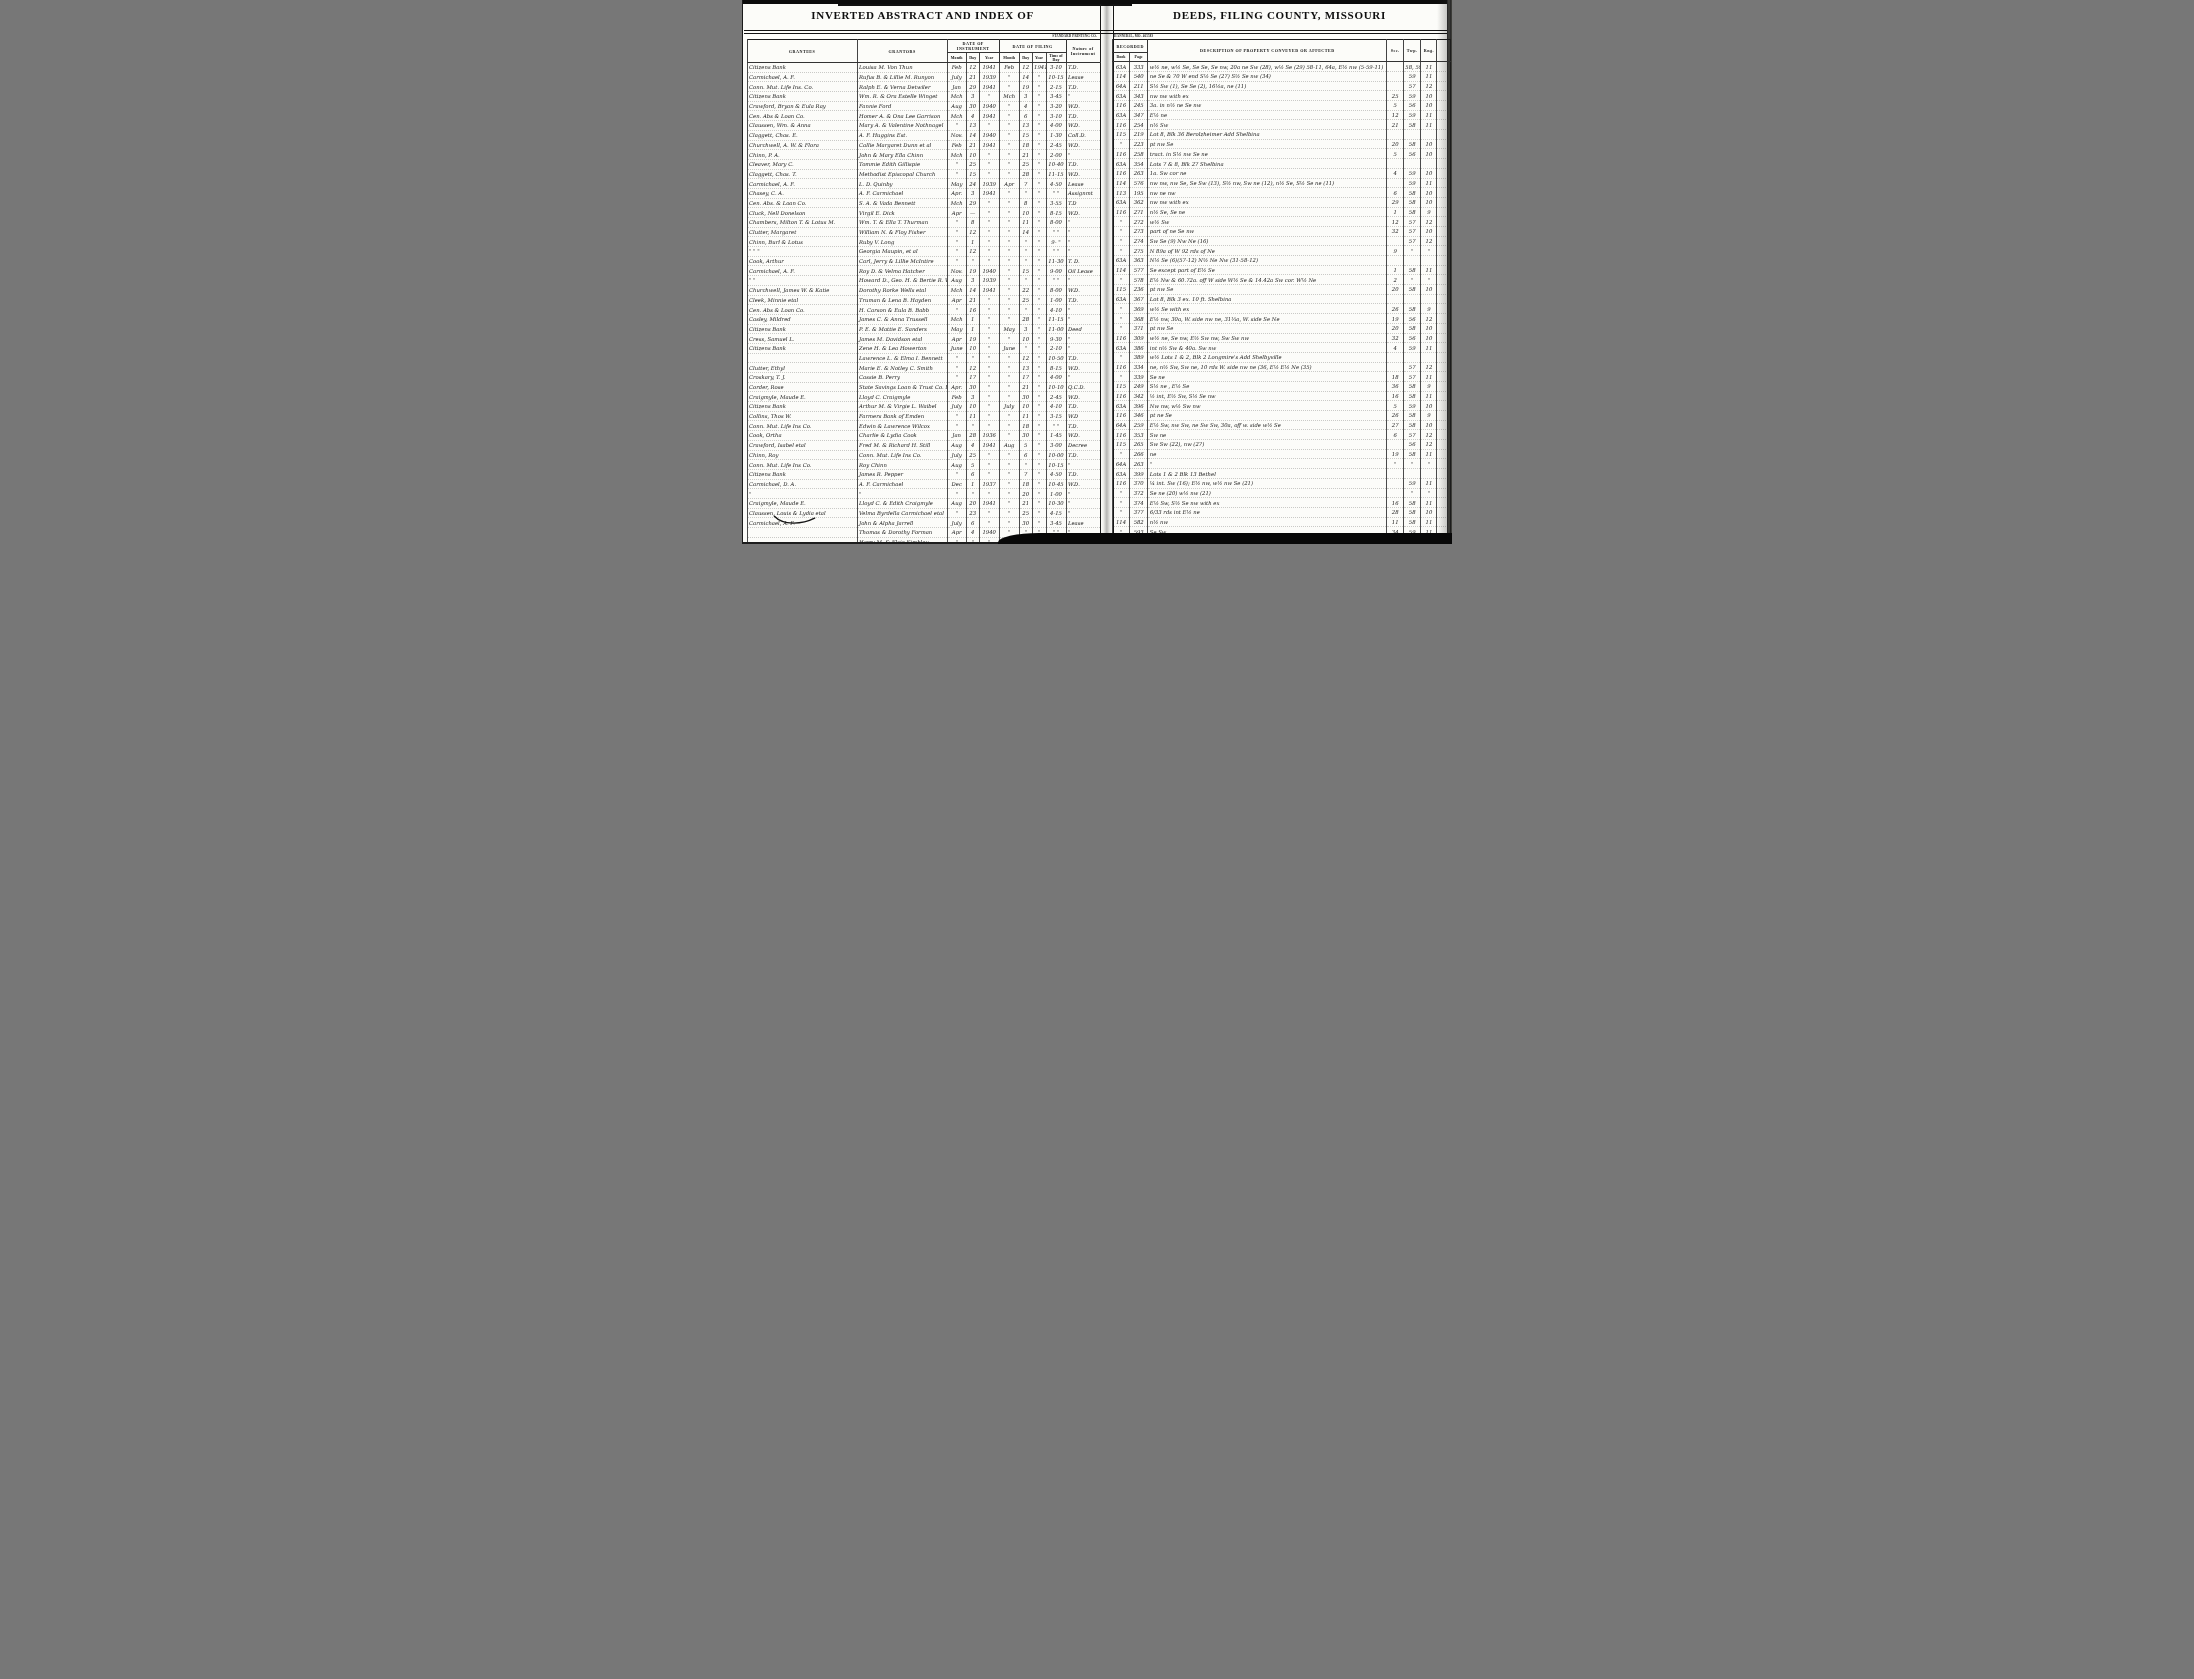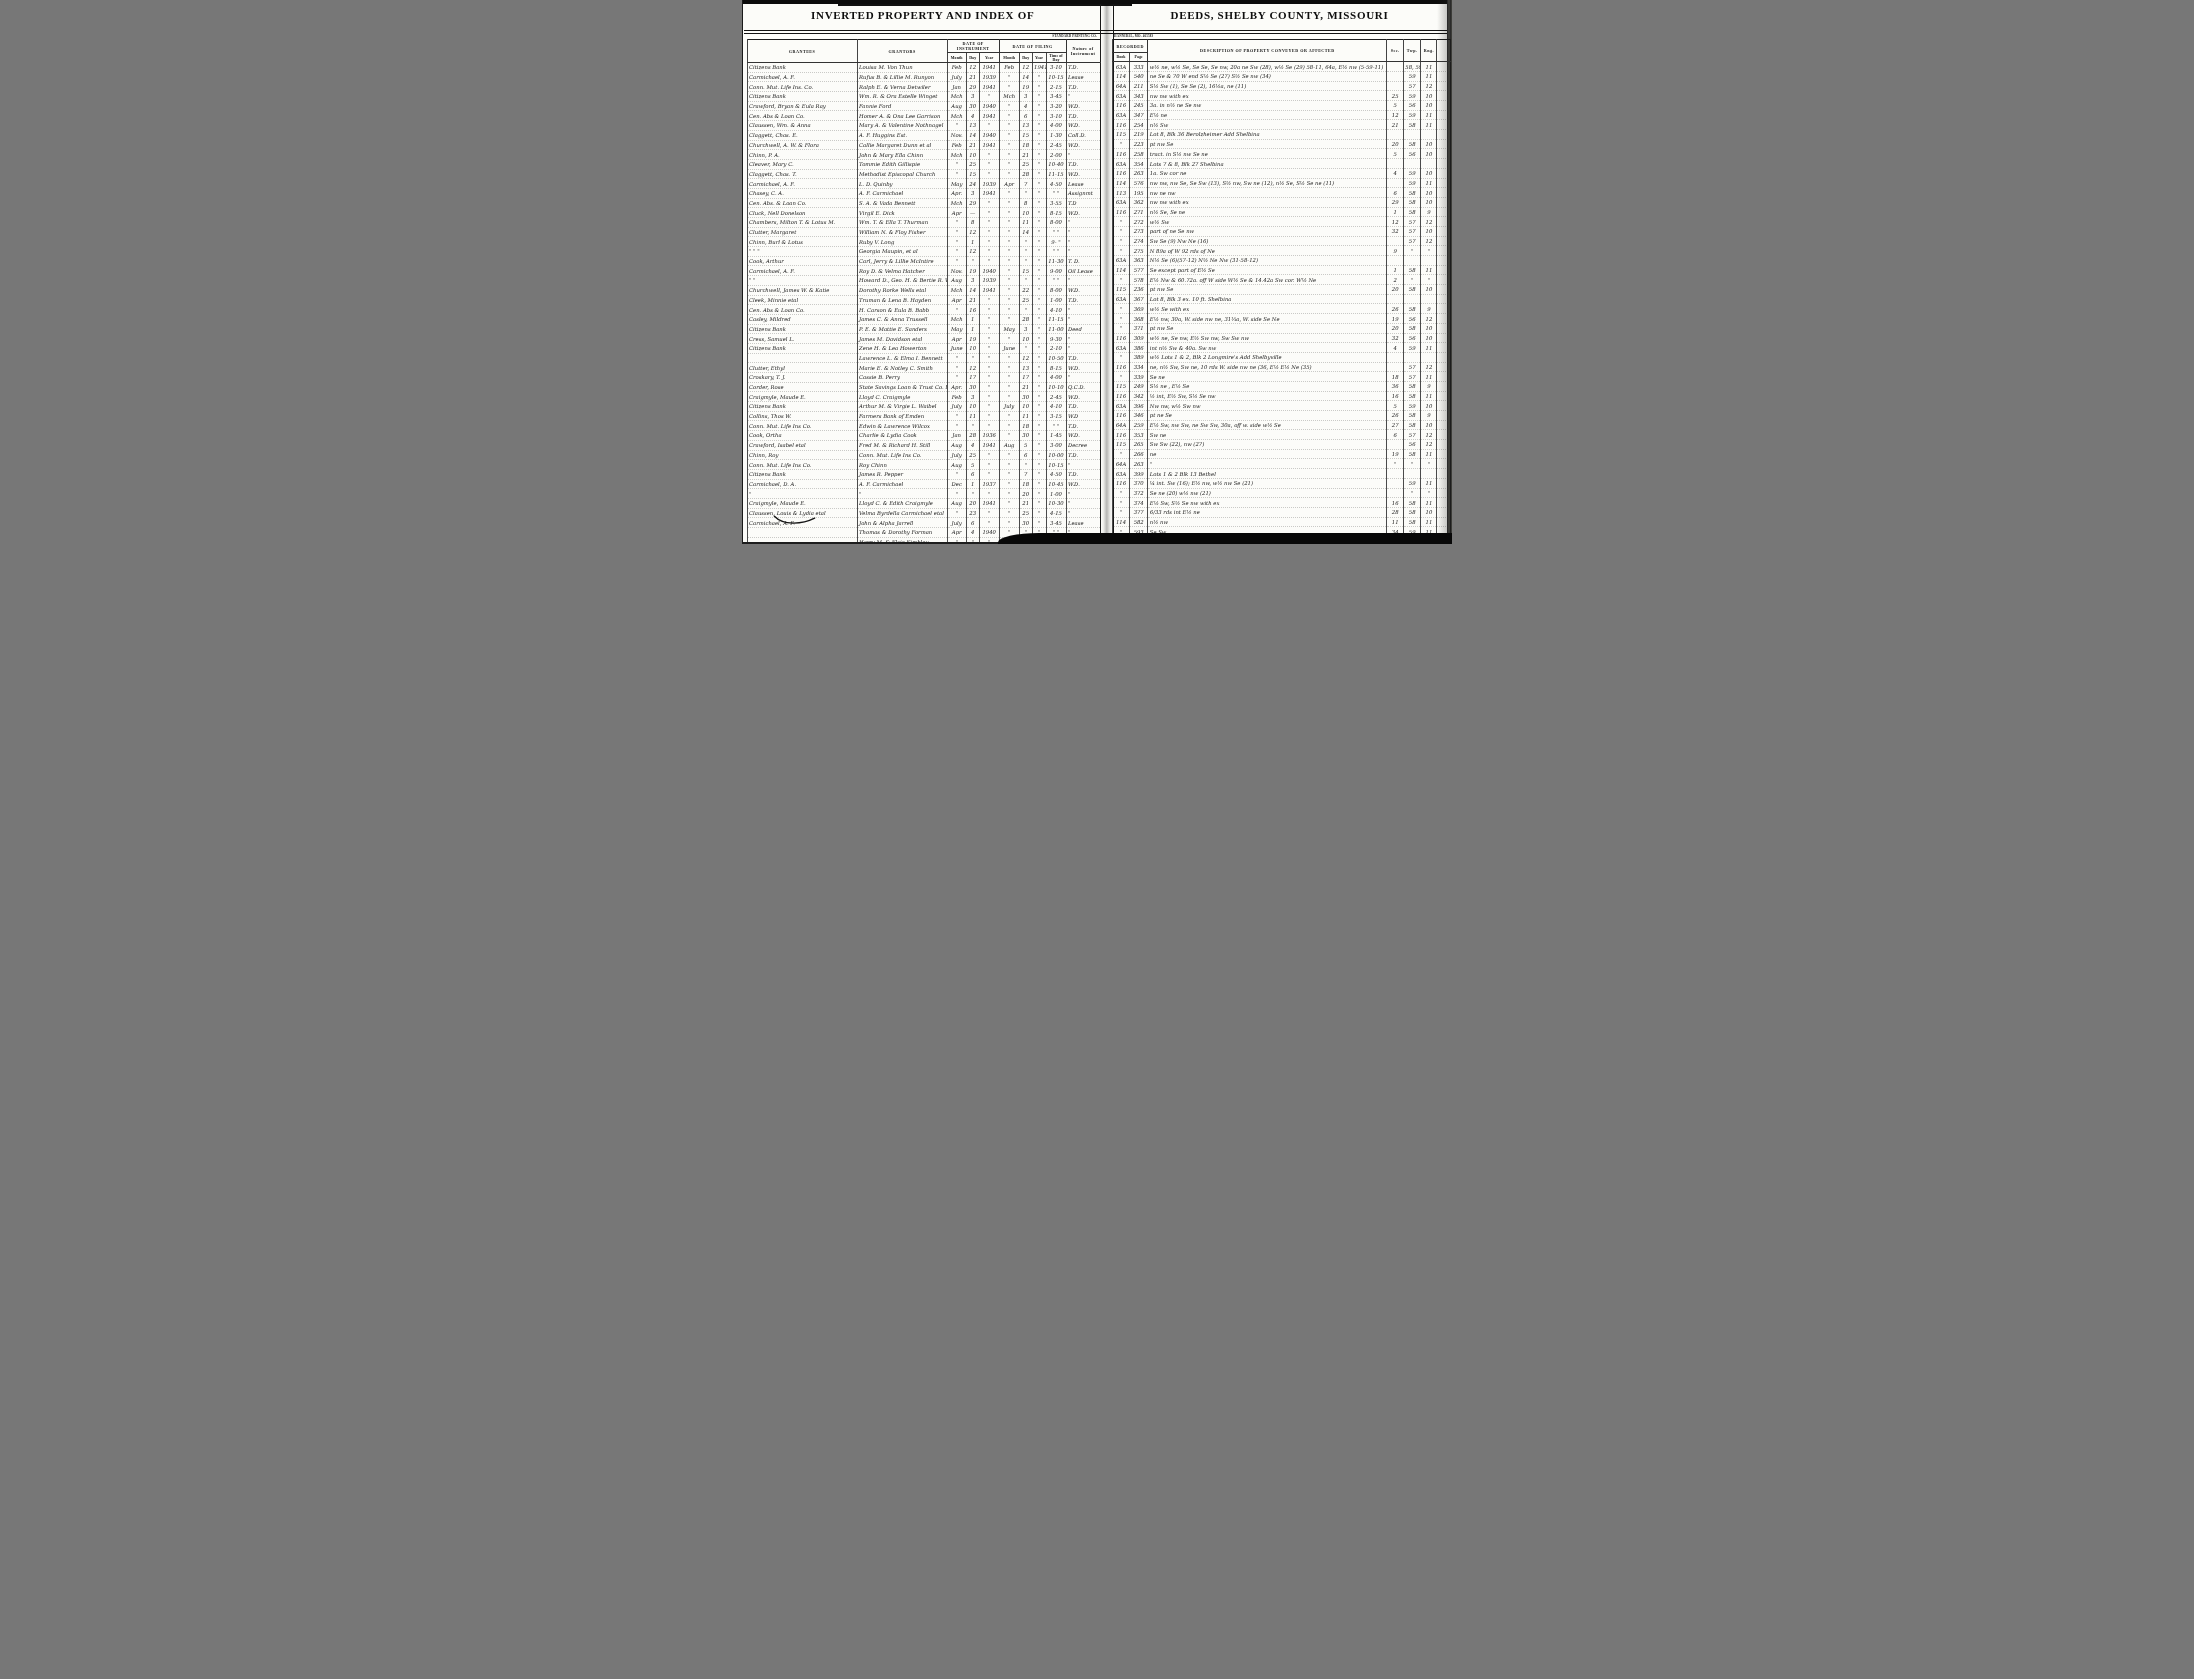--- a/index.html
+++ b/index.html
@@ -72,22 +72,22 @@
 <body>
 
 <div class="stage">
 
   <div class="scan-top"></div>
   <div class="scan-top2"></div>
   <div class="scan-left"></div>
   <div class="scan-right-soft"></div>
   <div class="scan-right"></div>
 
-  <div class="title title-left">INVERTED PROPERTY AND INDEX OF</div>
-  <div class="title title-right">DEEDS, SHELBY COUNTY, MISSOURI</div>
+  <div class="title title-left">INVERTED ABSTRACT AND INDEX OF</div>
+  <div class="title title-right">DEEDS, FILING COUNTY, MISSOURI</div>
   <div class="double-rule"></div>
   <div class="printer-note note-left">STANDARD PRINTING CO.</div>
   <div class="printer-note note-right">HANNIBAL, MO. 465583</div>
 
   <div class="gutter"></div>
 
   <table class="ledger left">
     <colgroup>
       <col style="width:110px">
         <col style="width:90px">

